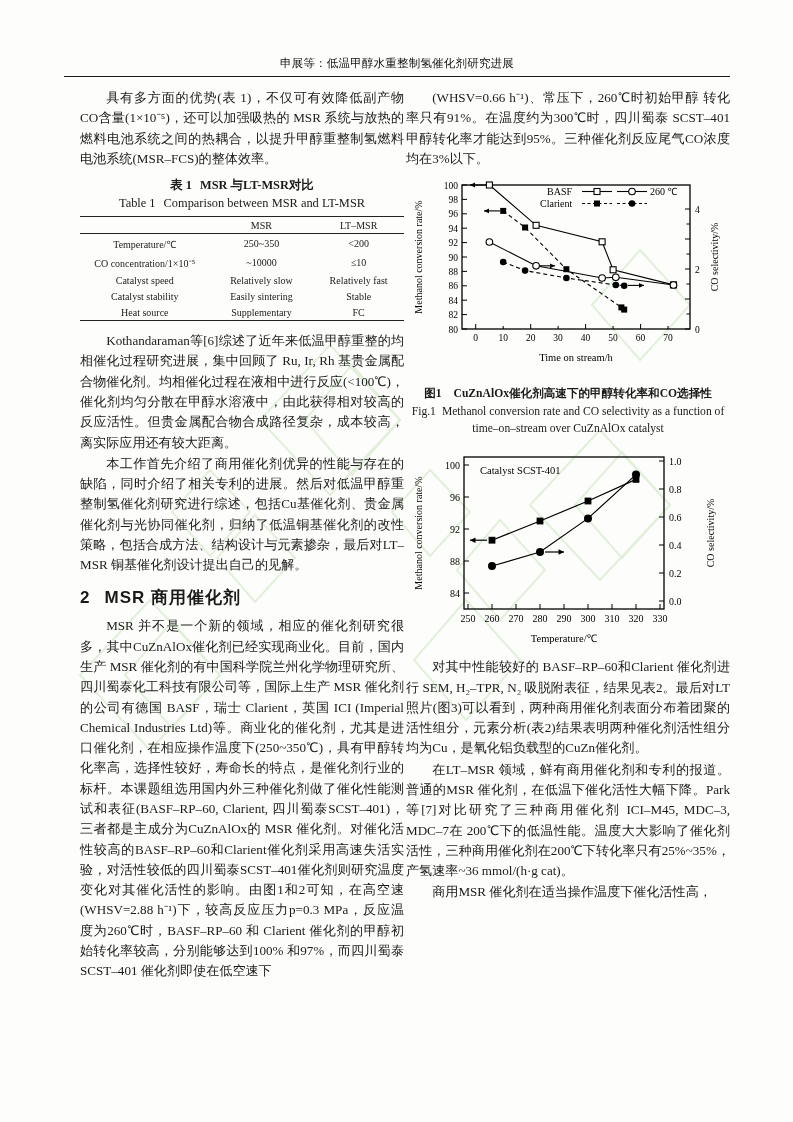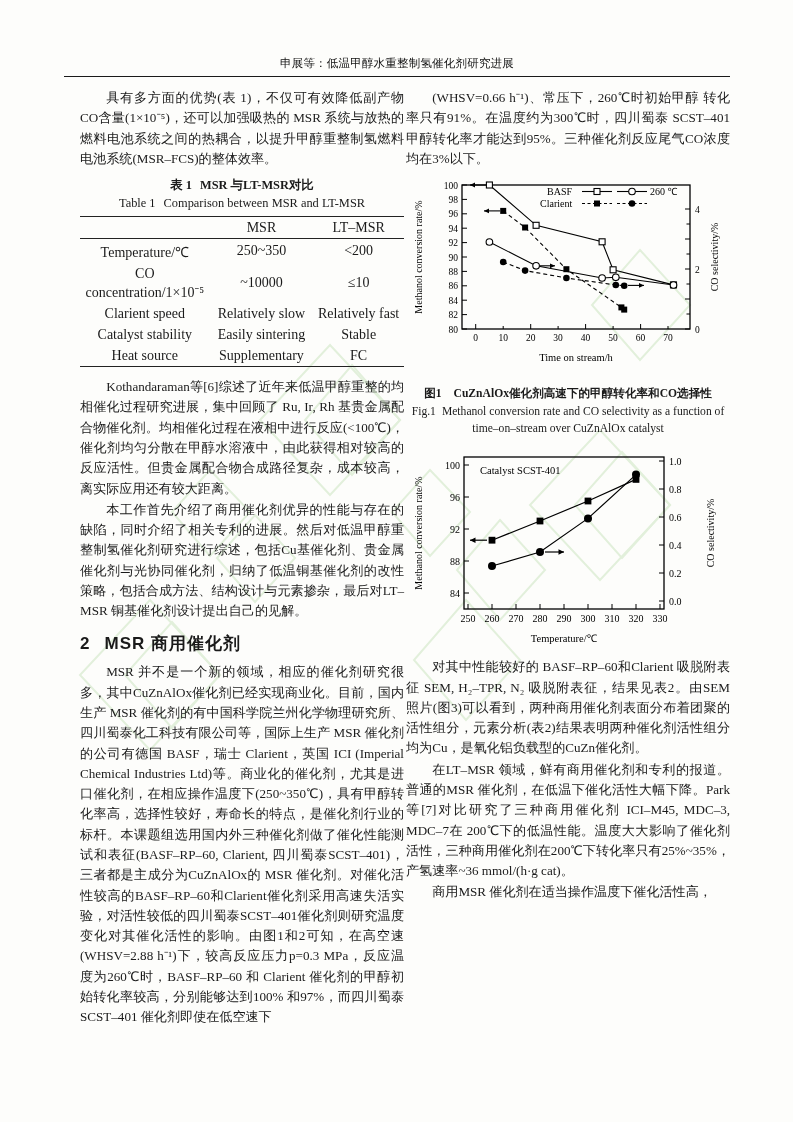--- a/index.html
+++ b/index.html
@@ -54,21 +54,21 @@
   h2.sec .num { margin-right:14px; }
 
   
   .tblwrap { margin:8px 0 10px 0; }
   .tbl-cap { text-align:center; font-size:12.4px; line-height:1.45; }
   .tbl-cap .cn { font-weight:700; }
   .tbl-cap .cn .lbl { margin-right:8px; }
   .tbl-cap .en .lbl { margin-right:8px; }
   table.msr {
     width:100%; border-collapse:collapse; margin-top:3px;
-    font-size:14px; font-family:"Liberation Serif", serif;
+    font-size:10px; font-family:"Liberation Serif", serif;
   }
   table.msr th, table.msr td {
     text-align:center; padding:2.5px 2px; font-weight:400;
   }
   table.msr thead tr th { border-top:1.5px solid #222; }
   table.msr thead tr.hdr th { border-bottom:.9px solid #222; border-top:none; }
   table.msr tbody tr:last-child td { border-bottom:1.5px solid #222; }
 
   
   .figbox { margin:2px 0 4px 0; }
@@ -133,21 +133,21 @@
             <td>Temperature/℃</td>
             <td>250~350</td>
             <td>&lt;200</td>
           </tr>
           <tr>
             <td>CO concentration/1×10⁻⁵</td>
             <td>~10000</td>
             <td>≤10</td>
           </tr>
           <tr>
-            <td>Clarient speed</td>
+            <td>Catalyst speed</td>
             <td>Relatively slow</td>
             <td>Relatively fast</td>
           </tr>
           <tr>
             <td>Catalyst stability</td>
             <td>Easily sintering</td>
             <td>Stable</td>
           </tr>
           <tr>
             <td>Heat source</td>
@@ -405,18 +405,18 @@
         <g stroke="#000" stroke-width="1.2" fill="none">
           <line x1="81" y1="99.2" x2="64" y2="99.2"></line>
           <polygon points="64,99.2 69.5,96.5 69.5,101.9" fill="#000" stroke="none"></polygon>
           <line x1="139" y1="111" x2="158" y2="111"></line>
           <polygon points="158,111 152.5,108.3 152.5,113.7" fill="#000" stroke="none"></polygon>
         </g>
       </svg>
 
     </div>
 
-    <p class="body">对其中性能较好的 BASF–RP–60和Clarient 吸脱附表征 SEM, H₂–TPR, N₂ 吸脱附表征，结果见表2。由SEM 照片(图3)可以看到，两种商用催化剂表面分布着团聚的活性组分，元素分析(表2)结果表明两种催化剂活性组分均为Cu，是氧化铝负载型的CuZn催化剂。</p>
+    <p class="body">对其中性能较好的 BASF–RP–60和Clarient 催化剂进行 SEM, H₂–TPR, N₂ 吸脱附表征，结果见表2。最后对LT 照片(图3)可以看到，两种商用催化剂表面分布着团聚的活性组分，元素分析(表2)结果表明两种催化剂活性组分均为Cu，是氧化铝负载型的CuZn催化剂。</p>
     <p class="body">在LT–MSR 领域，鲜有商用催化剂和专利的报道。普通的MSR 催化剂，在低温下催化活性大幅下降。Park等[7]对比研究了三种商用催化剂 ICI–M45, MDC–3, MDC–7在 200℃下的低温性能。温度大大影响了催化剂活性，三种商用催化剂在200℃下转化率只有25%~35%，产氢速率~36 mmol/(h·g cat)。</p>
     <p class="body">商用MSR 催化剂在适当操作温度下催化活性高，</p>
   </div>
 
 </div>
 
 </body></html>

